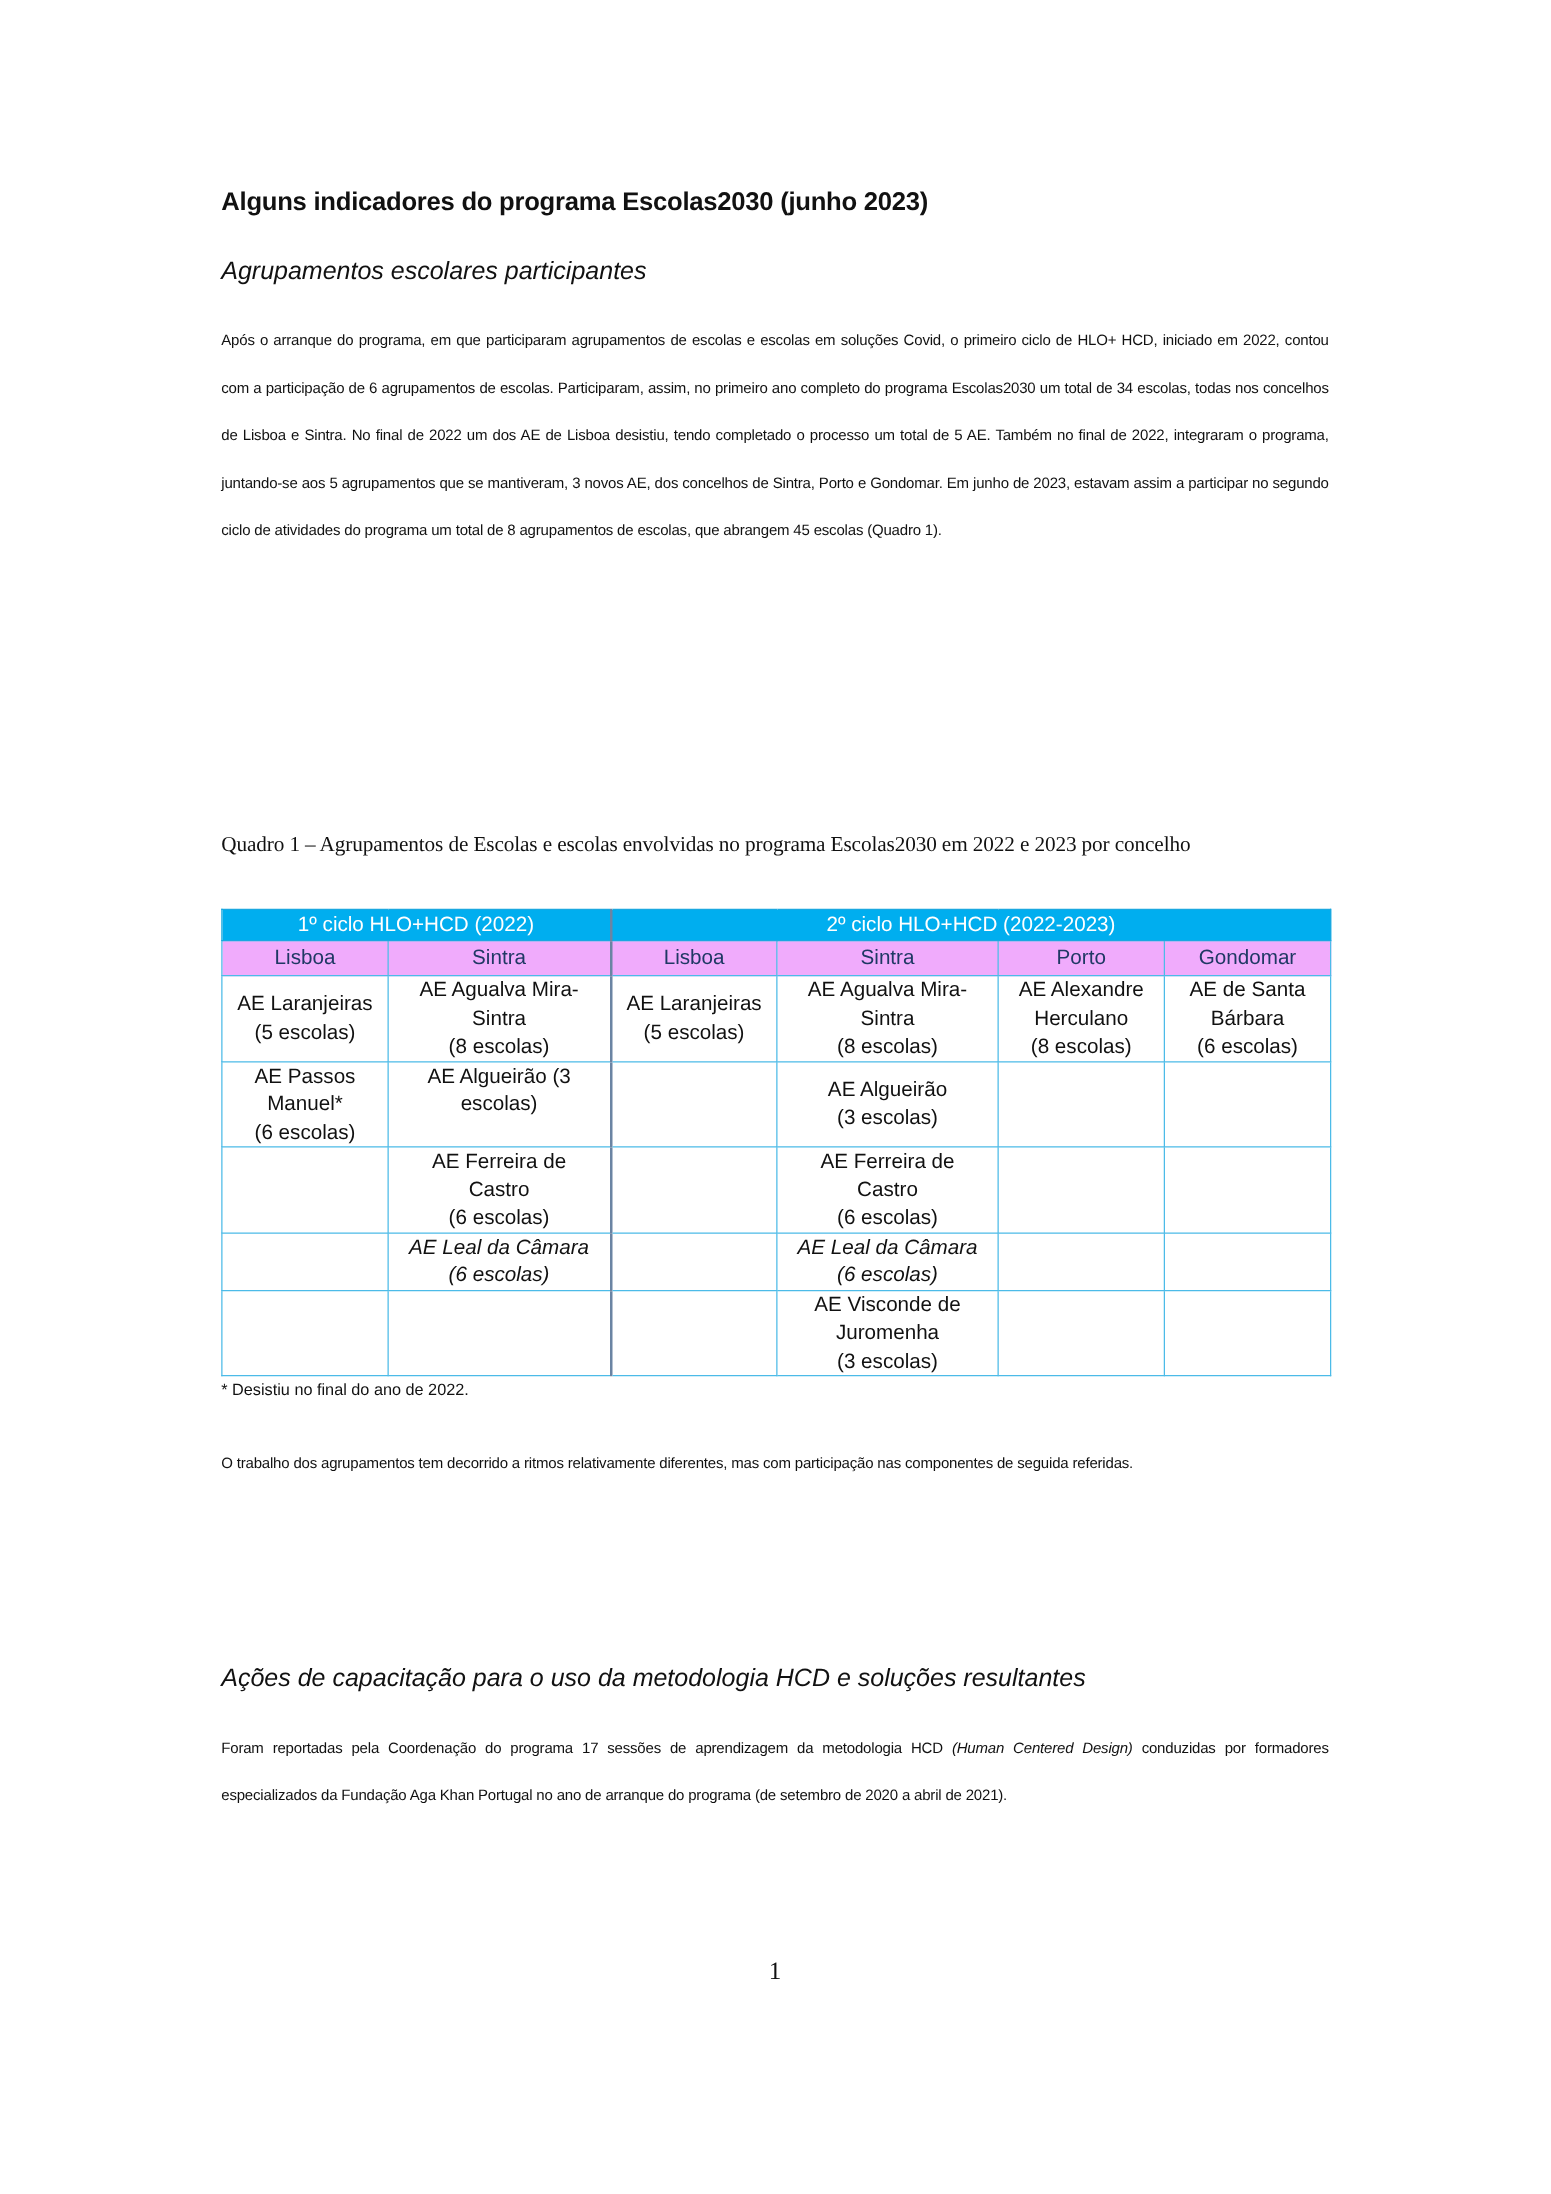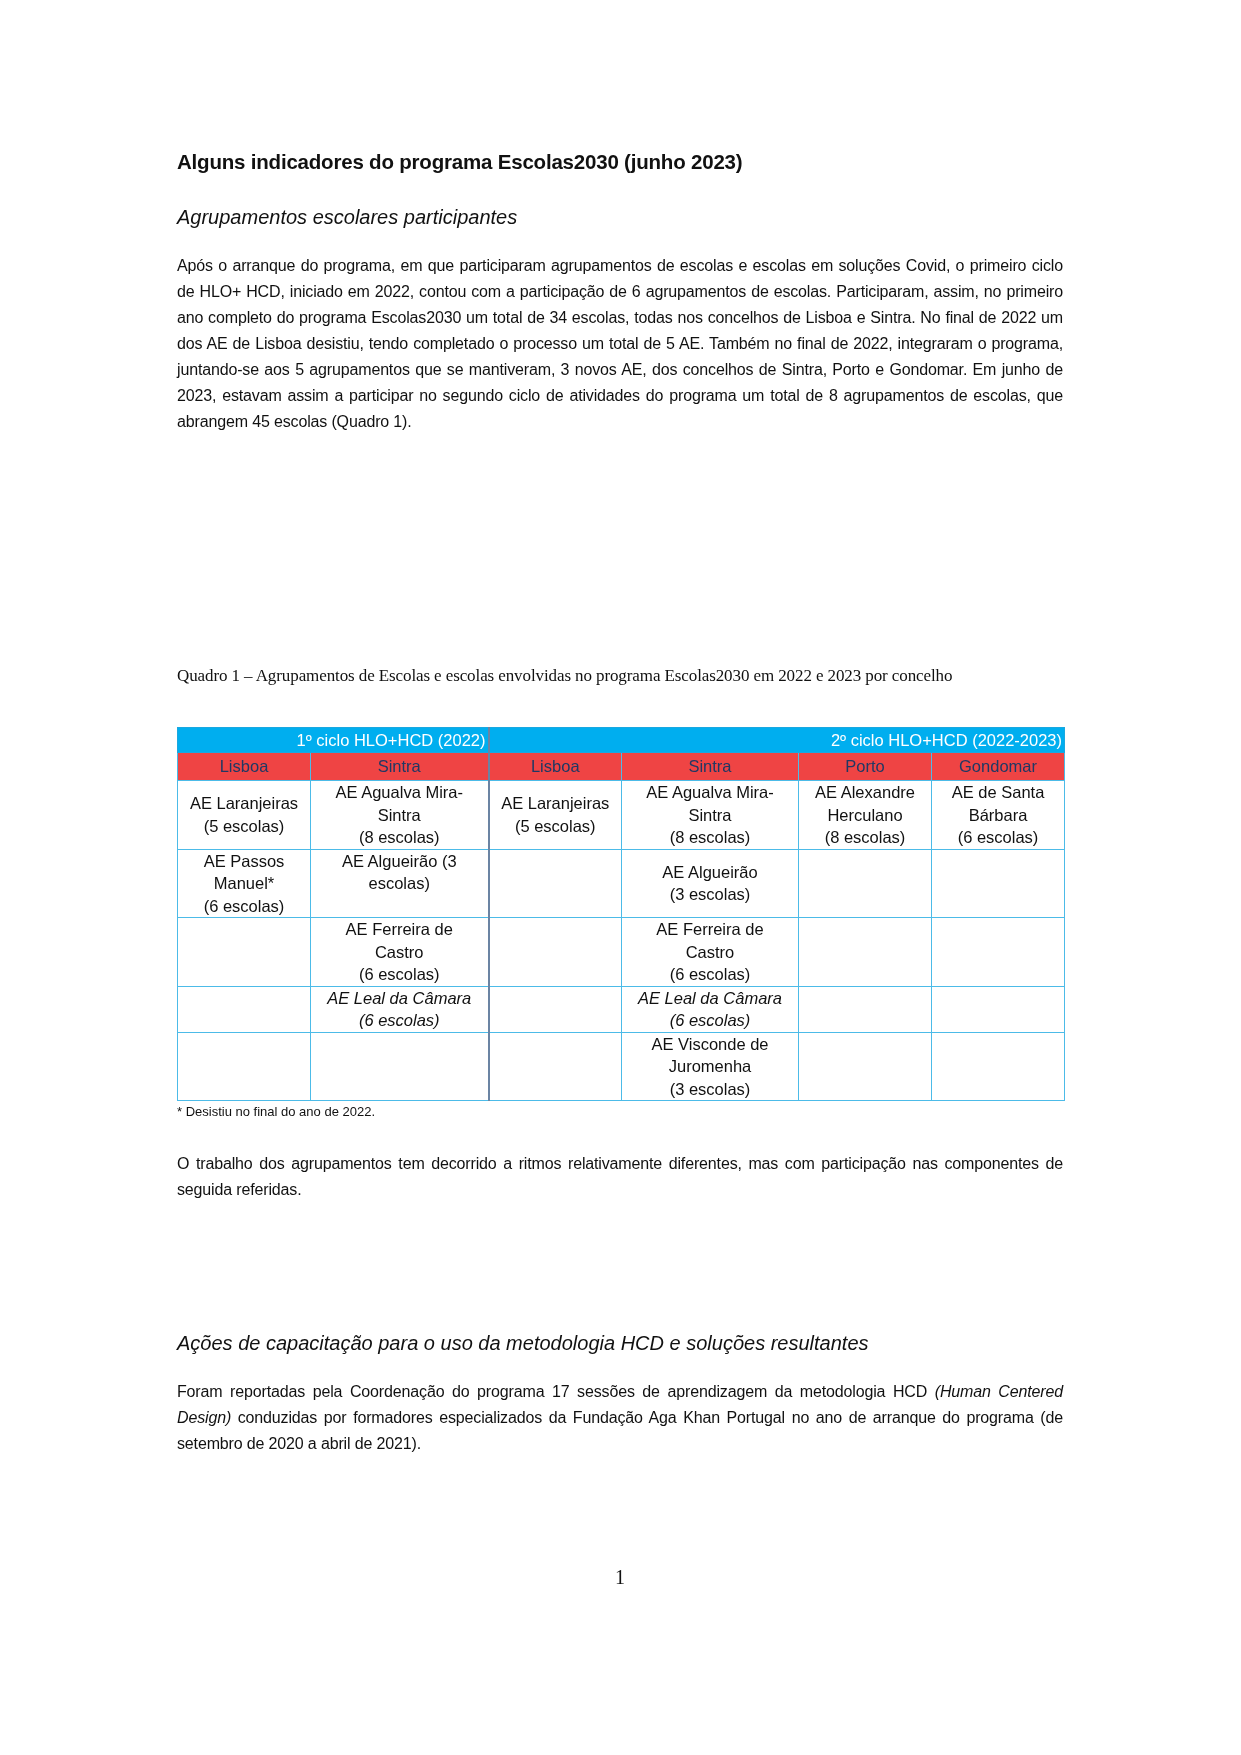--- a/index.html
+++ b/index.html
@@ -11,43 +11,42 @@
   .page { position: absolute; left: 177px; top: 0; width: 886px; }
   .title {
     position: absolute; top: 150px; left: 0;
     font-size: 20.5px; font-weight: bold; letter-spacing: -0.2px; white-space: nowrap;
   }
   .subhead {
     position: absolute; left: 0; font-size: 20px; font-style: italic; white-space: nowrap;
   }
   .para {
     position: absolute; left: 0; width: 886px;
-    font-size: 16px; line-height: 26px; text-align: justify; text-align-last: left;
+    font-size: 12px; line-height: 38px; text-align: justify; text-align-last: left;
     letter-spacing: -0.15px;
   }
   .caption {
     position: absolute; left: 0; top: 664px; width: 886px;
     font-size: 17px; line-height: 24px; letter-spacing: -0.1px; font-family: Liberation Serif, serif;
   }
   table.q1 {
     position: absolute; left: 0; top: 727px; width: 887px;
     border-collapse: collapse; table-layout: fixed;
     font-size: 16.5px; line-height: 22.5px;
   }
   table.q1 td, table.q1 th {
     border: 1.5px solid #4cbbe8; text-align: center; vertical-align: middle;
     padding: 0 2px; font-weight: normal;
   }
   table.q1 tr.band th {
     background: #00aeef; color: #ffffff; height: 24px; line-height: 24px;
     border-color: #1aa8e0;
-    text-align: right;
   }
   table.q1 tr.conc th {
-    background: #ef4444; color: #1f3864; height: 27px;
+    background: #f0abfc; color: #1f3864; height: 27px;
   }
   table.q1 td { color: #111111; vertical-align: top; }
   table.q1 td.mid { vertical-align: middle; }
   table.q1 .div-left { border-left: 2px solid #6b84a3 !important; }
   table.q1 tr.r1 td { height: 67px; }
   table.q1 tr.r2 td { height: 67px; }
   table.q1 tr.r3 td { height: 67px; }
   table.q1 tr.r4 td { height: 45px; font-style: italic; }
   table.q1 tr.r5 td { height: 67px; }
   .cell-line { display: block; }

